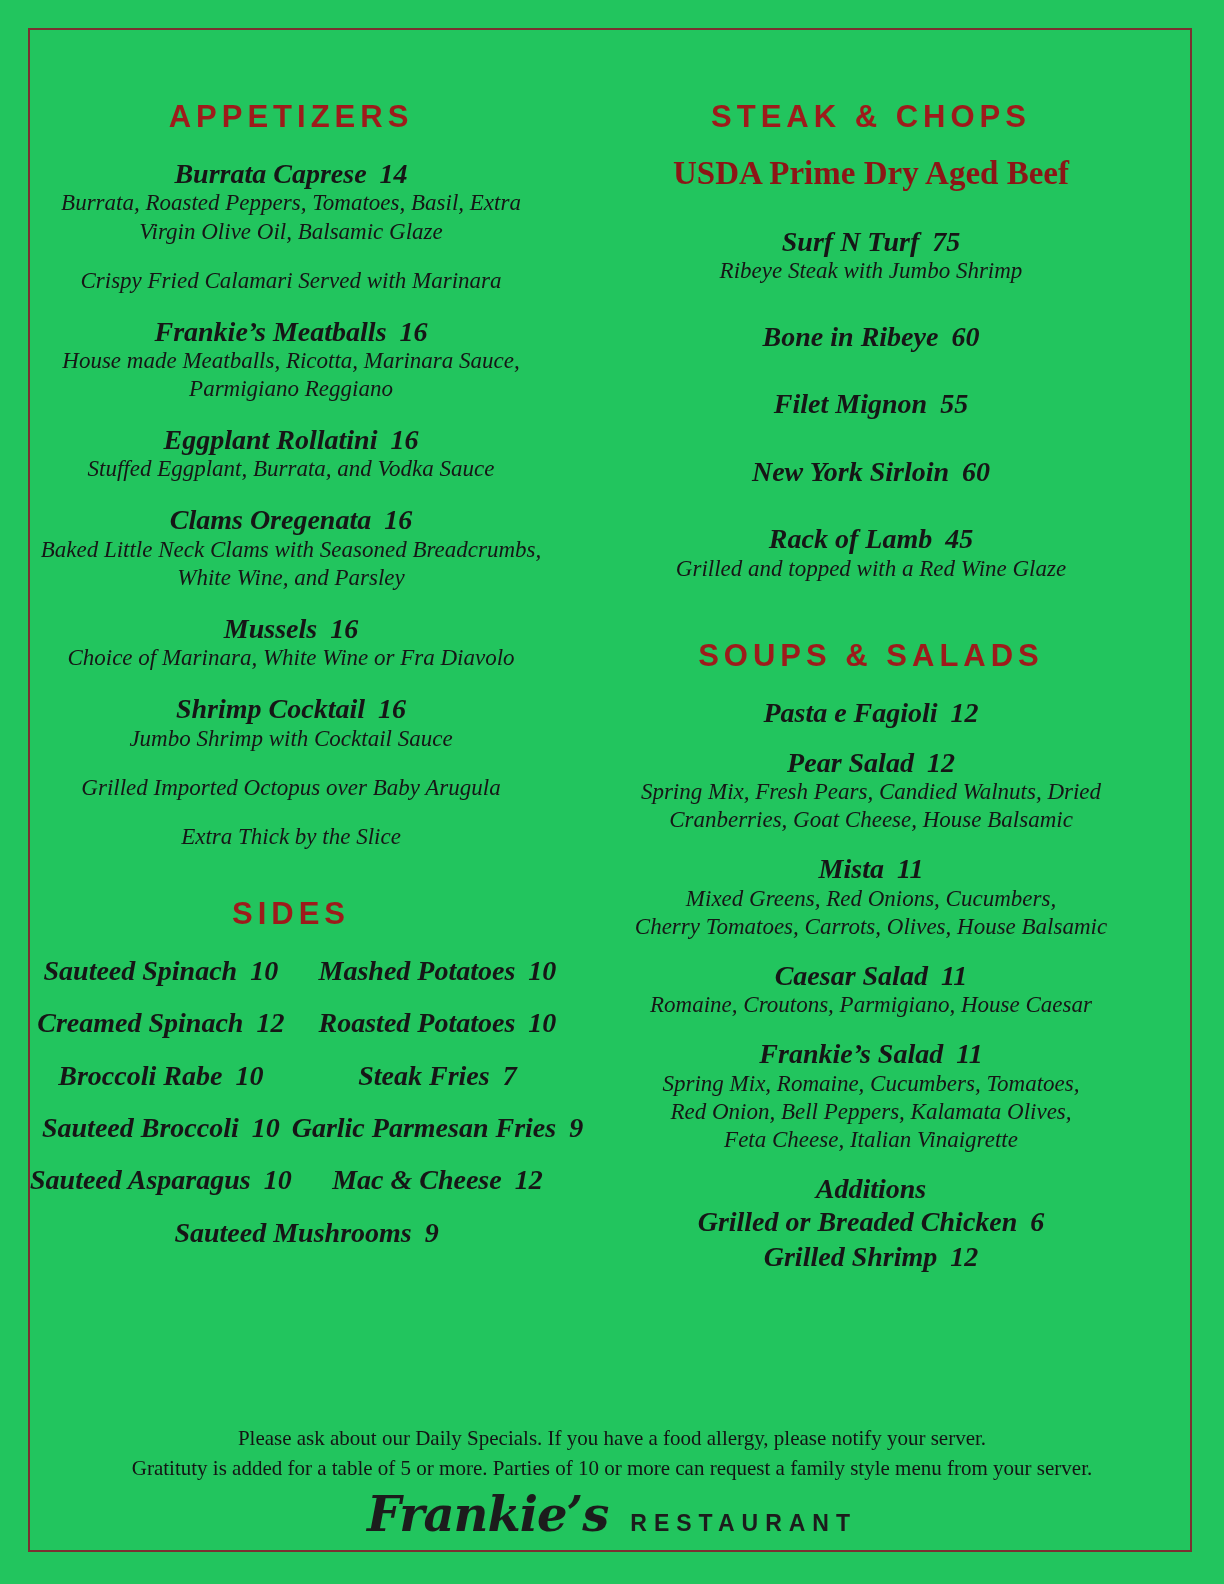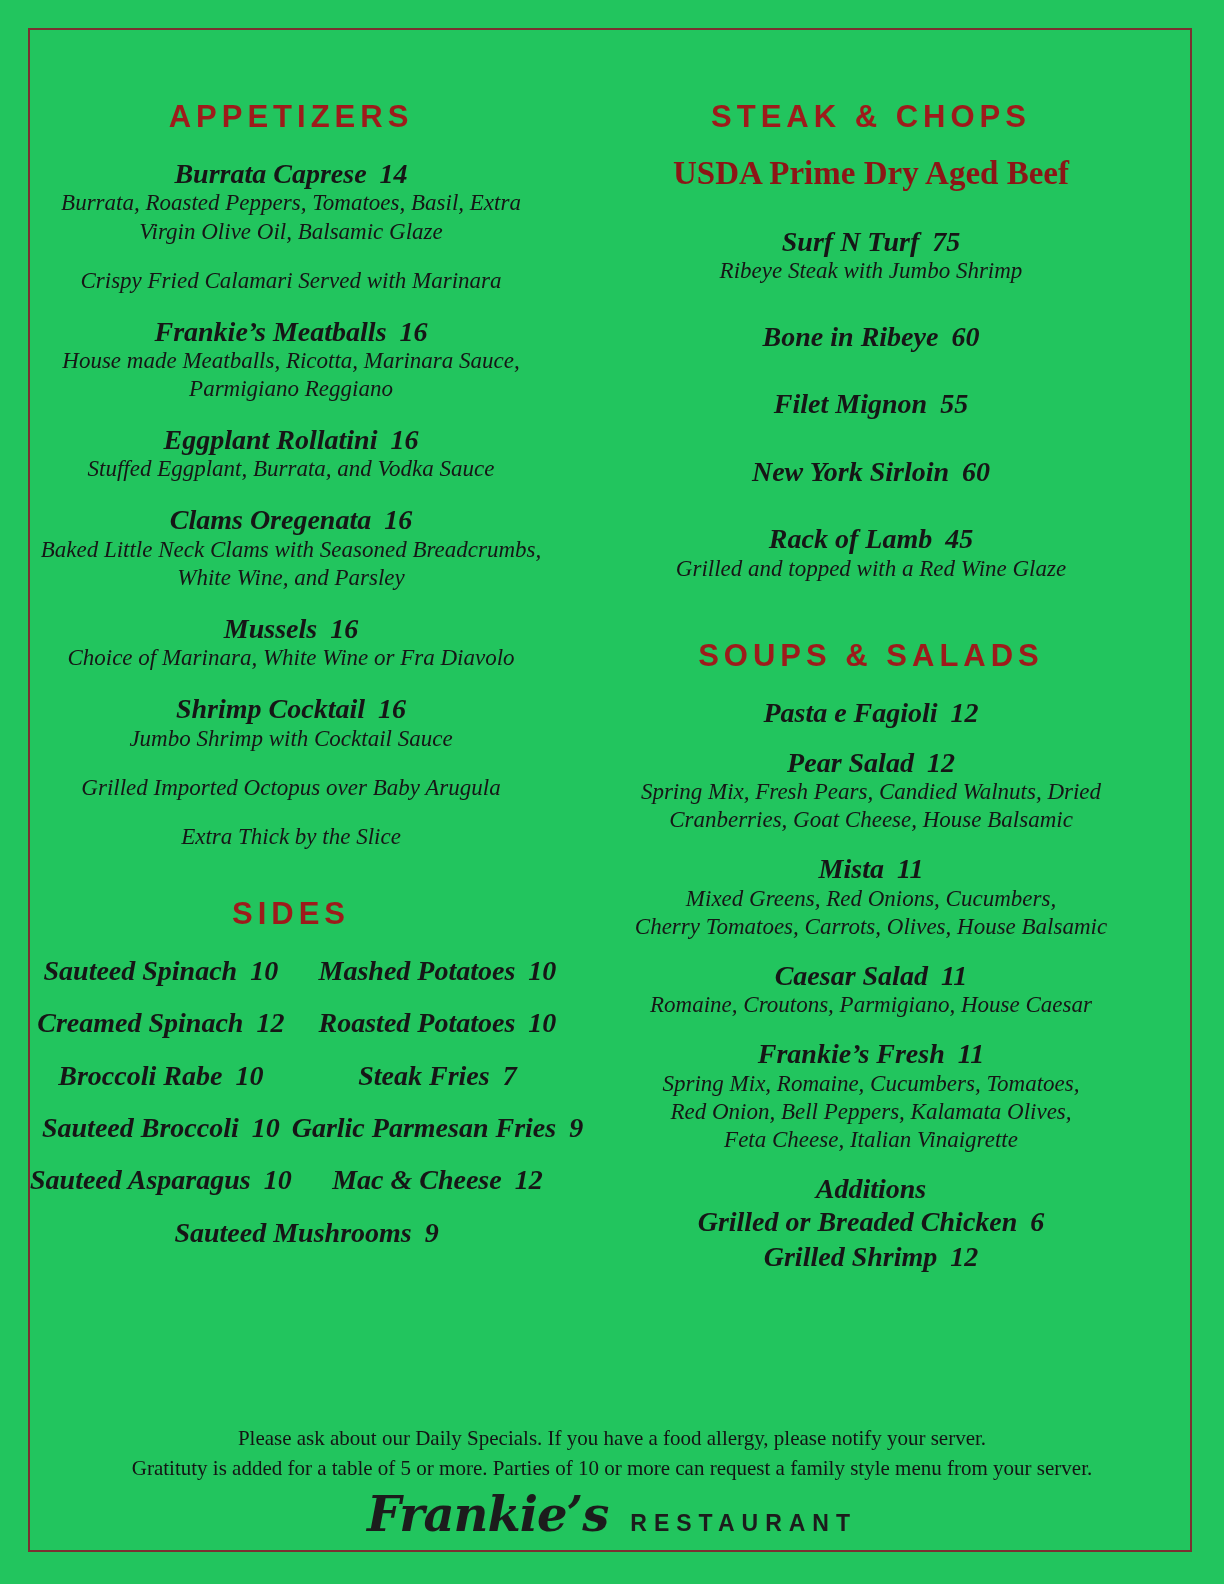--- a/index.html
+++ b/index.html
@@ -246,21 +246,21 @@
             <div class="item-desc">Mixed Greens, Red Onions, Cucumbers,
 Cherry Tomatoes, Carrots, Olives, House Balsamic</div>
           </div>
 
           <div class="soup-item">
             <div class="item-title"><span class="item-name">Caesar Salad</span><span class="item-price">11</span></div>
             <div class="item-desc">Romaine, Croutons, Parmigiano, House Caesar</div>
           </div>
 
           <div class="soup-item">
-            <div class="item-title"><span class="item-name">Frankie’s Fresh</span><span class="item-price">11</span></div>
+            <div class="item-title"><span class="item-name">Frankie’s Salad</span><span class="item-price">11</span></div>
             <div class="item-desc">Spring Mix, Romaine, Cucumbers, Tomatoes,
 Red Onion, Bell Peppers, Kalamata Olives,
 Feta Cheese, Italian Vinaigrette</div>
           </div>
         </div>
 
       <div class="additions">
         <div class="additions-title">Additions</div>
         <div>
 

